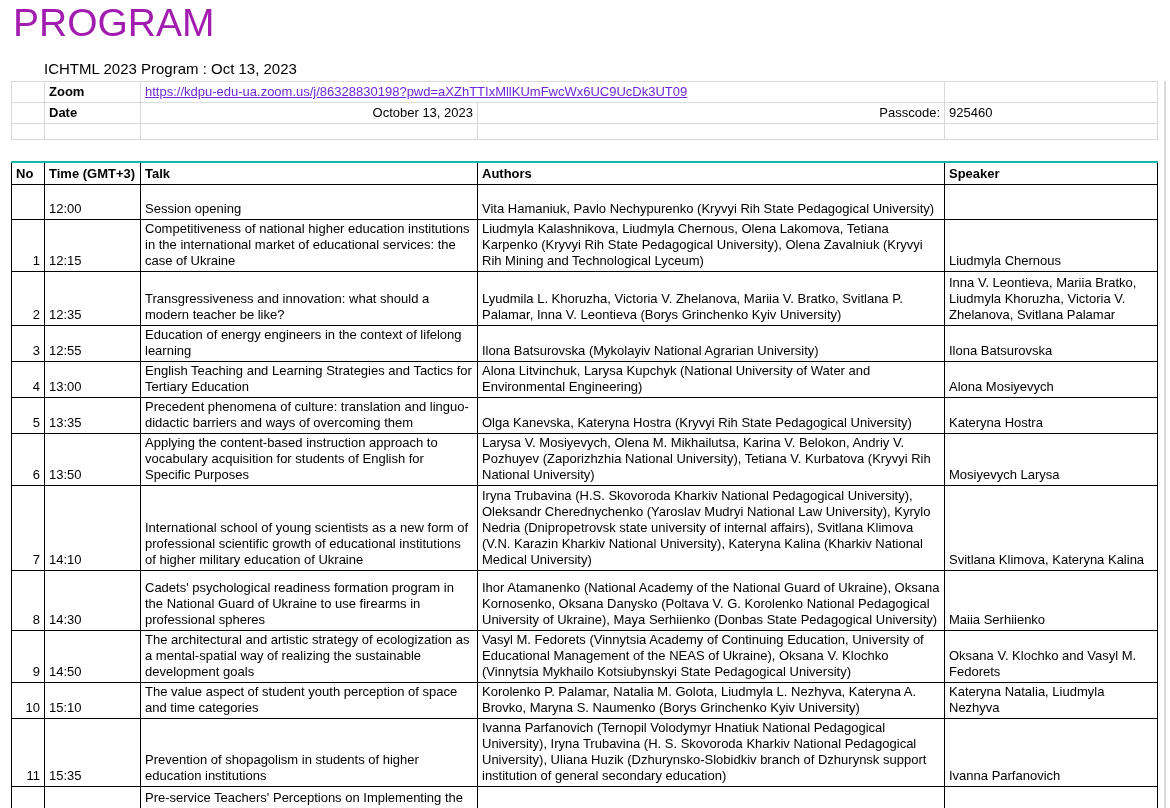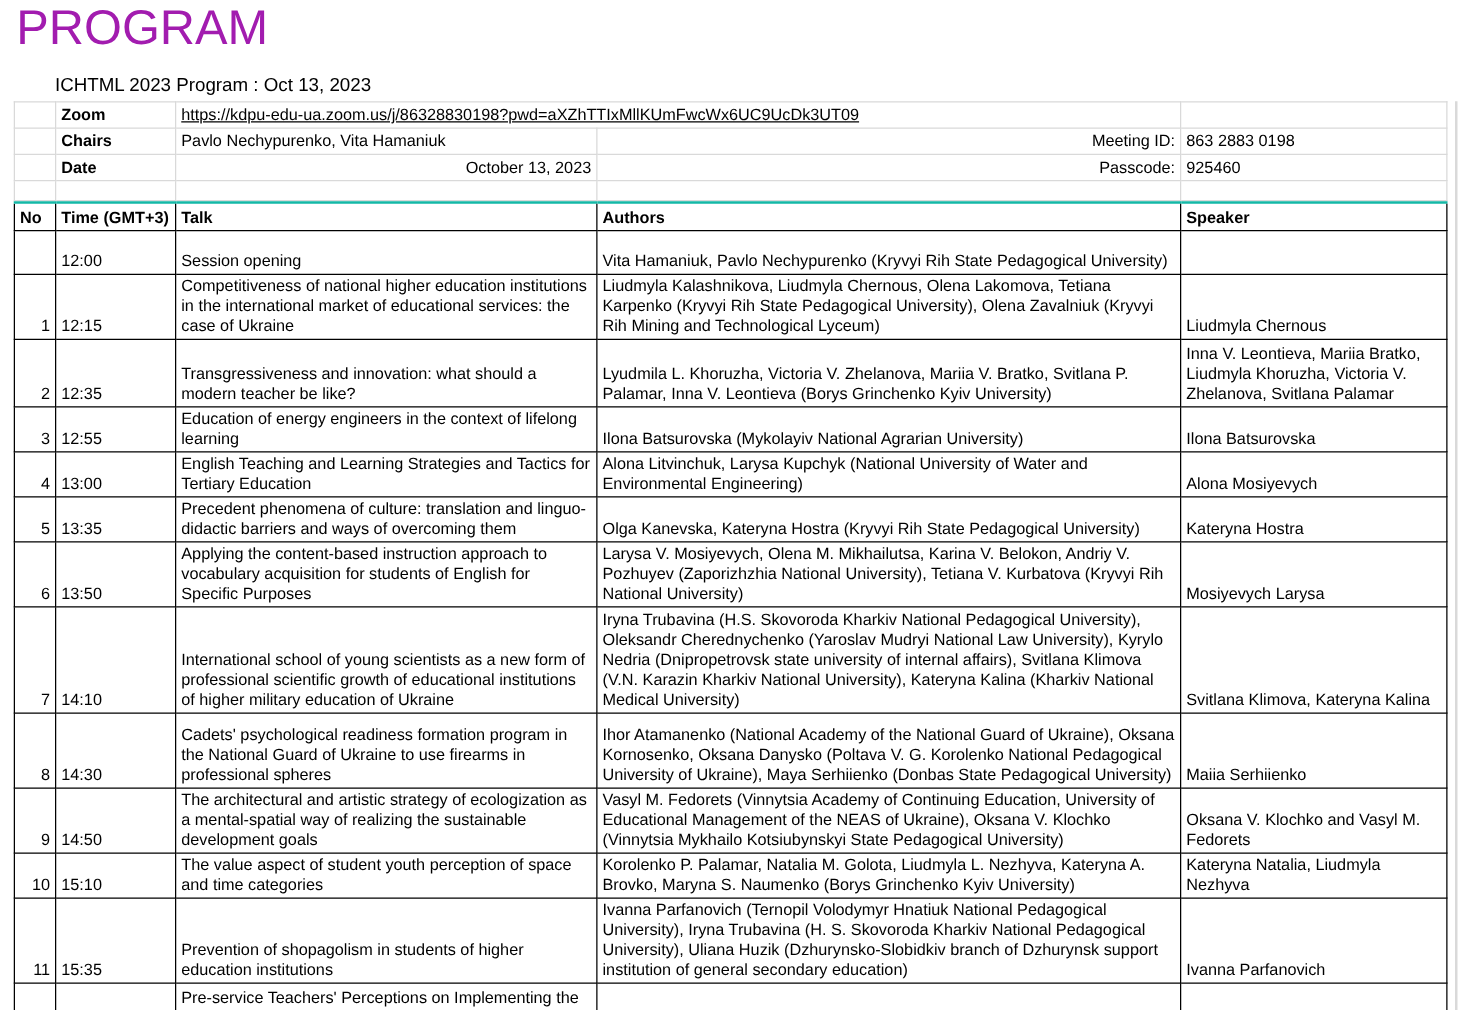--- a/index.html
+++ b/index.html
@@ -45,21 +45,21 @@
   
   .meta-table {
     position: absolute;
     left: 11px;
     top: 81px;
     width: 1146px;
   }
   .meta-table td { border: 1px solid #d9d9d9; height: 21px; }
   .meta-table .label { font-weight: 700; }
   .meta-table .right { text-align: right; }
-  .meta-table a { color: #000000; text-decoration: underline; }
+  .meta-table a { color: #6d28d9; text-decoration: underline; }
   .meta-table tr.spacer td { height: 16px; }
   
   .program-table {
     position: absolute;
     left: 11px;
     top: 161px;
     width: 1146px;
   }
   .program-table td { border: 1px solid #000; }
   .program-table thead td { font-weight: 700; height: 22px; border-top: 2px solid #14b8a6; }
@@ -93,27 +93,20 @@
         <col style="width:213px">
     </colgroup>
     <tbody>
         <tr>
       <td></td>
       <td class="label">Zoom</td>
       <td colspan="2">
         <a href="#">https://kdpu-edu-ua.zoom.us/j/86328830198?pwd=aXZhTTIxMllKUmFwcWx6UC9UcDk3UT09</a>
       </td>
       <td></td>
-    </tr>
-    <tr>
-      <td></td>
-      <td class="label">Chairs</td>
-      <td>Pavlo Nechypurenko, Vita Hamaniuk</td>
-      <td class="right">Meeting ID:</td>
-      <td>863 2883 0198</td>
     </tr>
     <tr>
       <td></td>
       <td class="label">Date</td>
       <td class="right">October 13, 2023</td>
       <td class="right">Passcode:</td>
       <td>925460</td>
     </tr>
     <tr class="spacer">
       <td></td>

